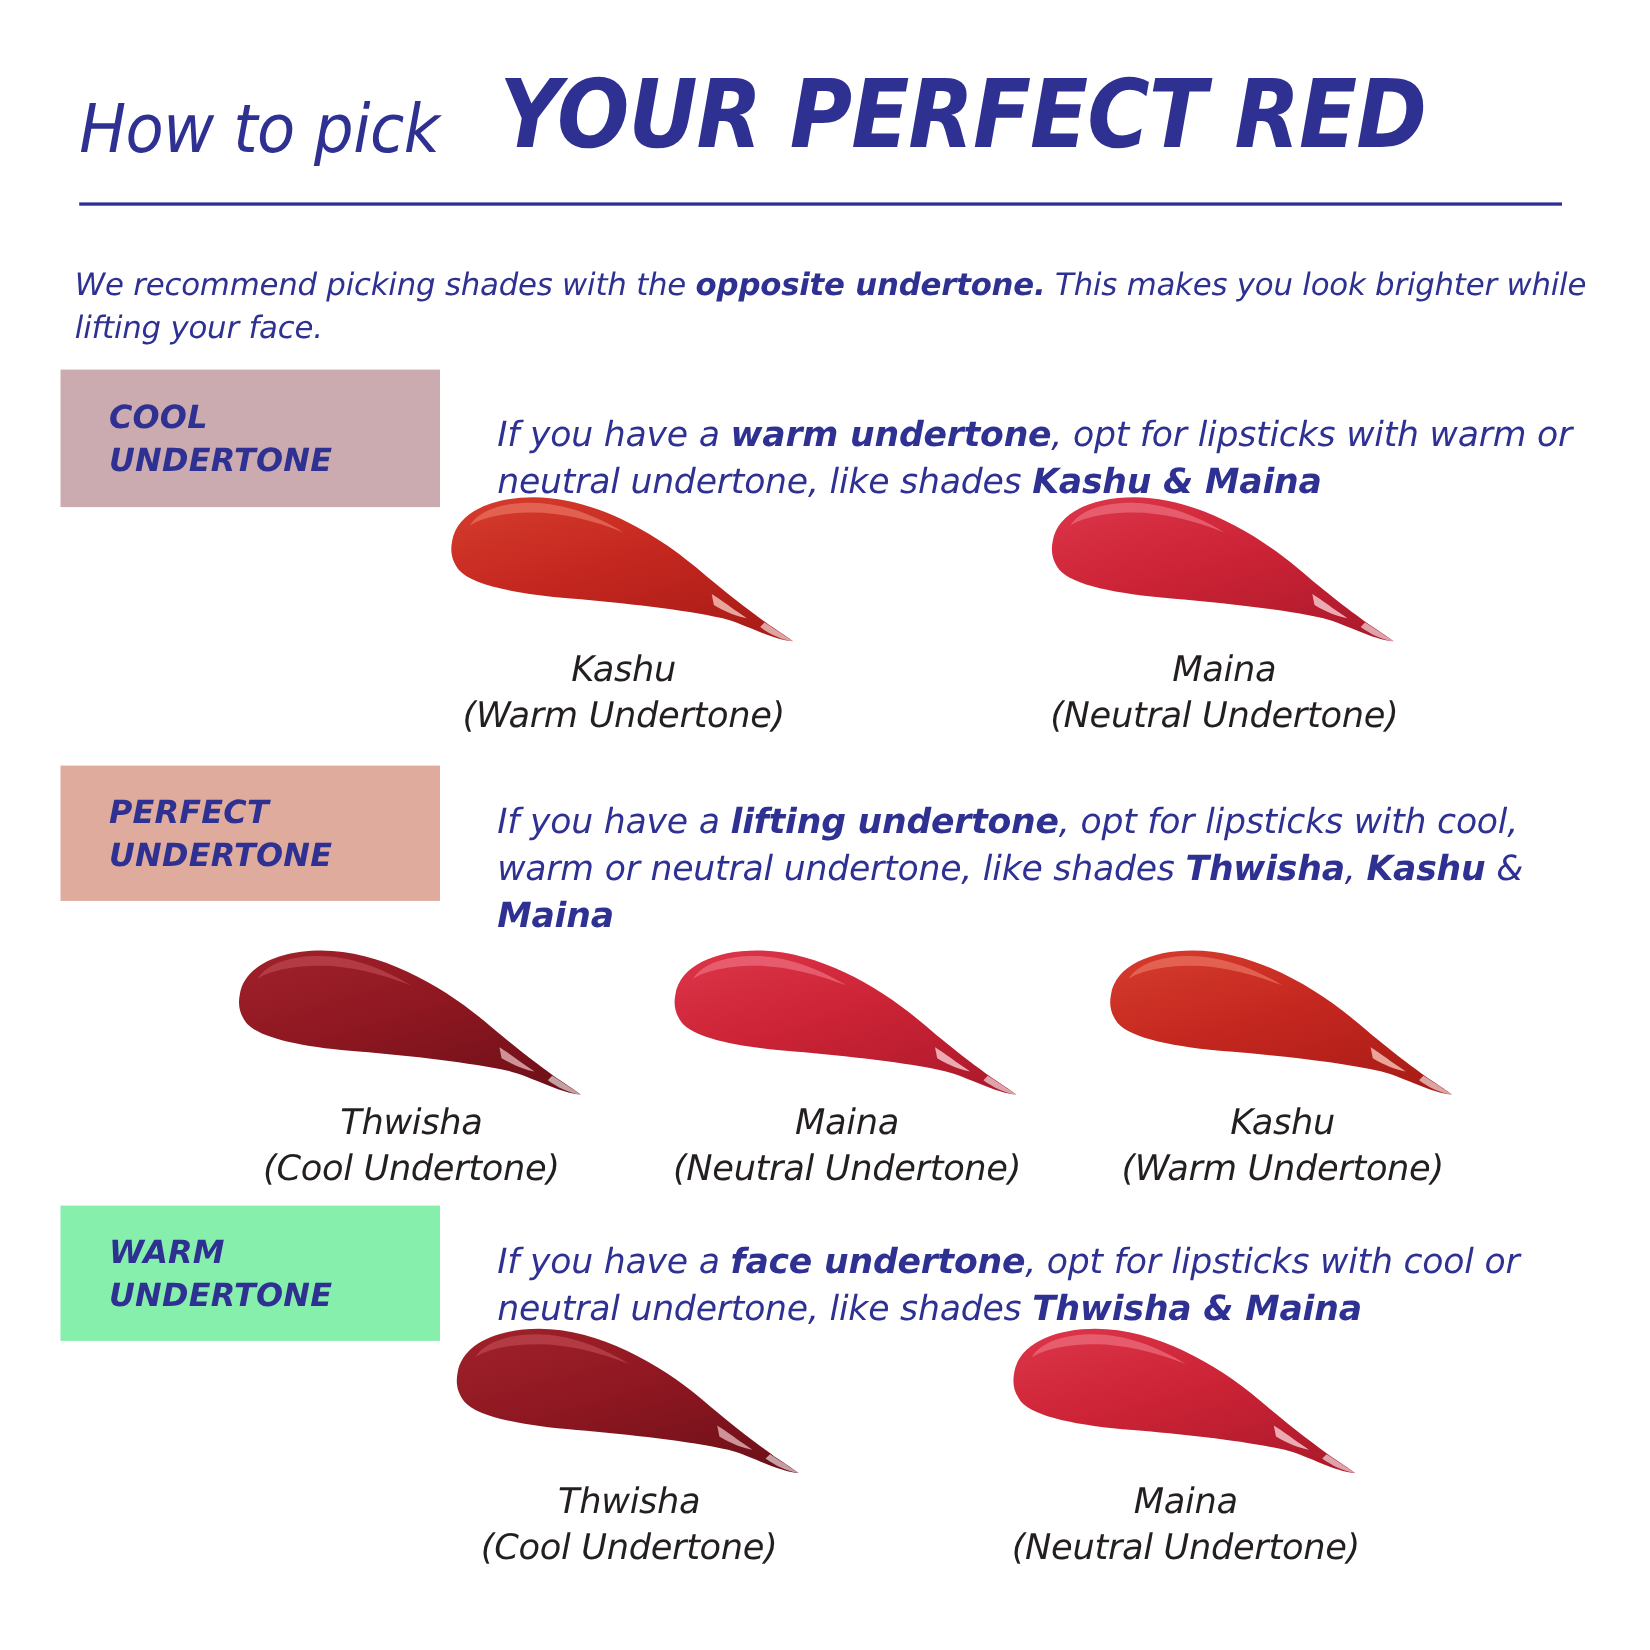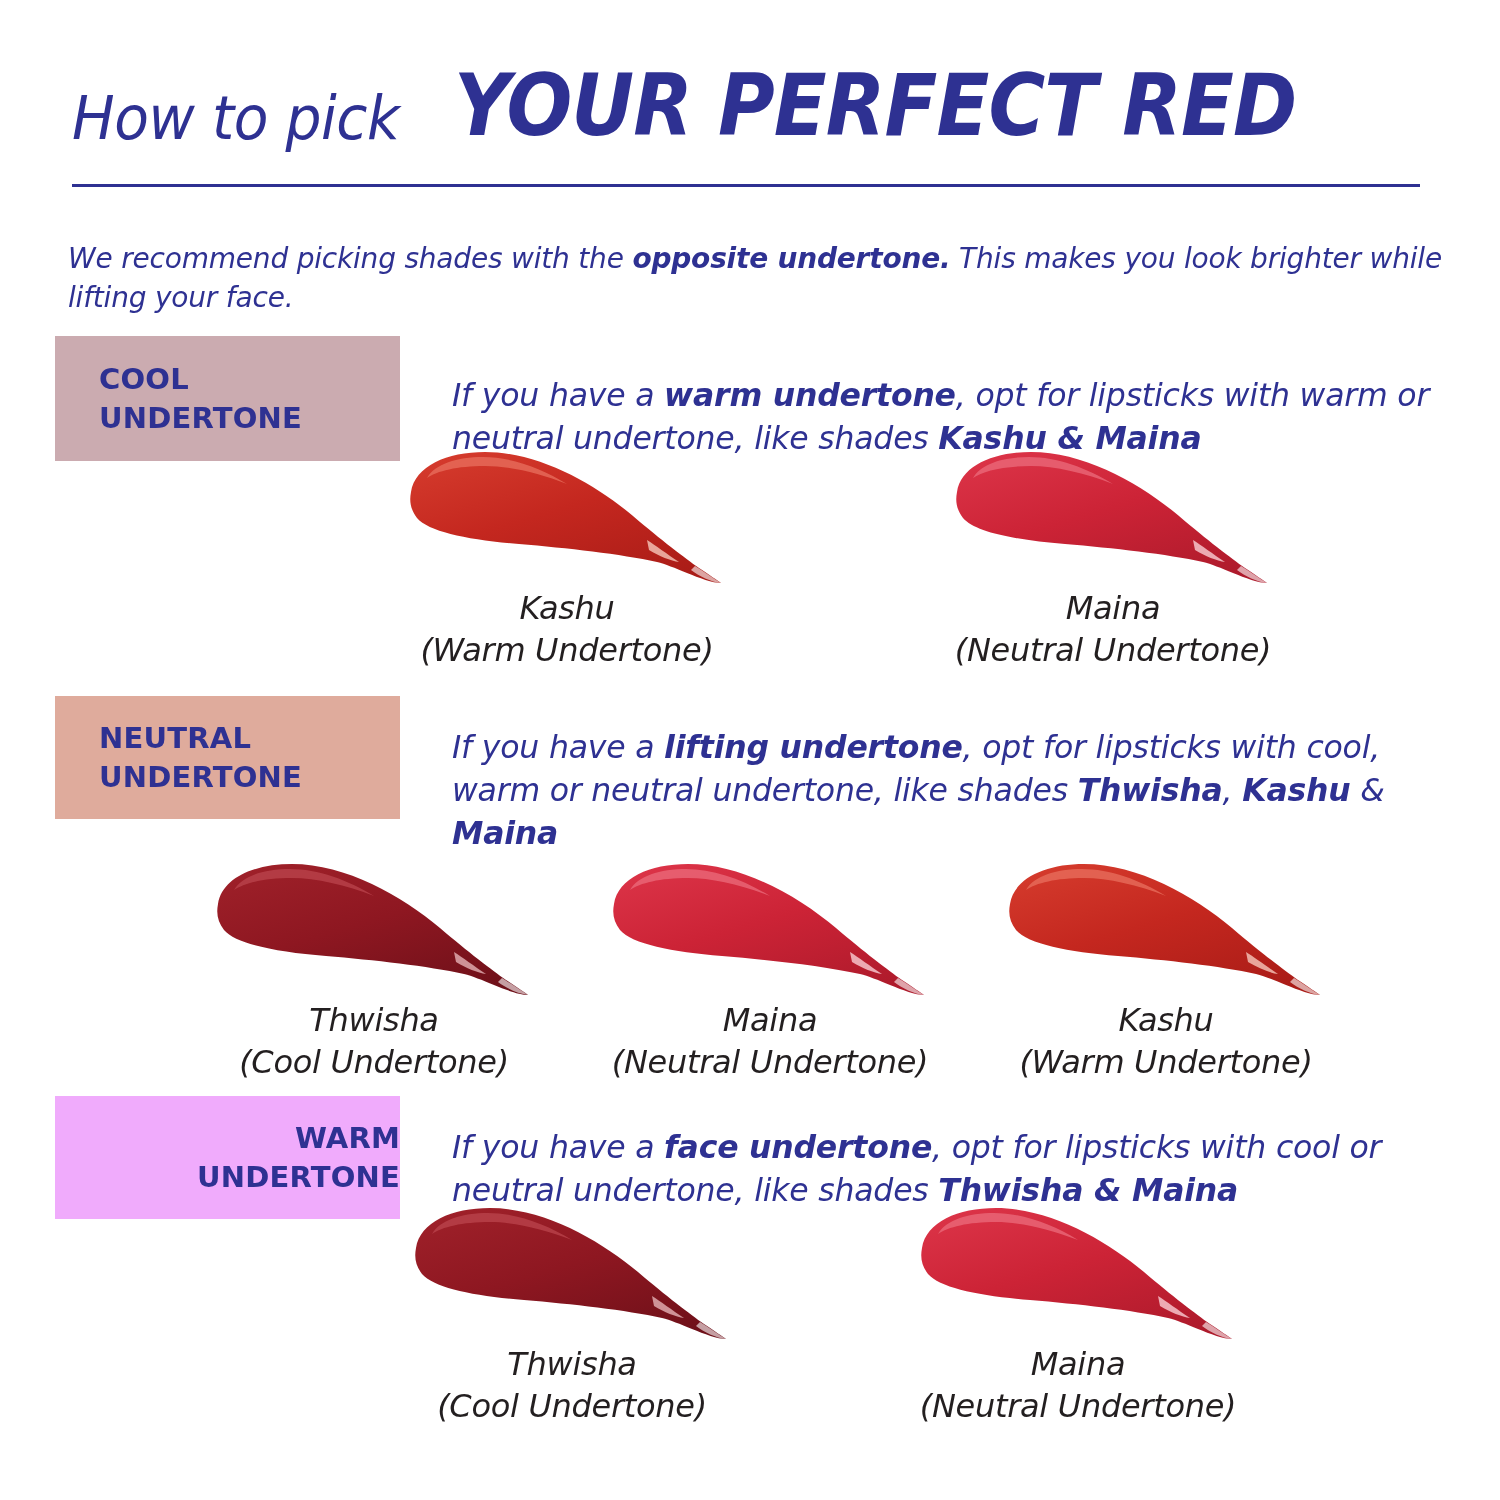--- a/index.html
+++ b/index.html
@@ -100,20 +100,21 @@
     flex-direction: column;
     justify-content: center;
     box-sizing: border-box;
     padding-left: 44px;
   }
   #section-neutral .tone-box { height: 123px; top: 8px; }
   #section-warm    .tone-box { height: 123px; top: 8px; }
 
   .tone-box span {
     font-family: "DejaVu Sans", sans-serif;
+    font-style: italic;
     font-weight: 700;
     font-size: 29px;
     line-height: 1.32;
     color: #2E3192;
     letter-spacing: 0.2px;
     display: block;
   }
 
   .desc {
     position: absolute;
@@ -233,21 +234,21 @@
       <div class="swatch-caption">
         <span>Maina</span>
         <span class="sub">(Neutral Undertone)</span>
       </div>
     </div>
   </div>
 </div>
 
 <div class="section" id="section-neutral">
   <div class="tone-box" id="box-neutral" style="background: rgb(223, 171, 156);">
-    <span>NEUTRAL</span>
+    <span>PERFECT</span>
     <span>UNDERTONE</span>
   </div>
   <p class="desc"><span>If you have a </span><b>lifting undertone</b><span>, opt for lipsticks with cool, warm or neutral undertone, like shades </span><b>Thwisha</b><span>, </span><b>Kashu</b><span> &amp; </span><b>Maina</b></p>
 
   <div class="swatch-row" id="row-neutral">
     <div class="swatch-cell">
       <div class="swatch-art">
         <svg viewBox="0 0 336 150" xmlns="http://www.w3.org/2000/svg">
           <defs>
             <linearGradient id="g-n0" x1="0.15" y1="0" x2="0.85" y2="1">
@@ -308,21 +309,21 @@
       </div>
       <div class="swatch-caption">
         <span>Kashu</span>
         <span class="sub">(Warm Undertone)</span>
       </div>
     </div>
   </div>
 </div>
 
 <div class="section" id="section-warm">
-  <div class="tone-box" id="box-warm" style="background: #f0abfc; text-align: right;">
+  <div class="tone-box" id="box-warm" style="background: #86efac;">
     <span>WARM</span>
     <span>UNDERTONE</span>
   </div>
   <p class="desc"><span>If you have a </span><b>face undertone</b><span>, opt for lipsticks with cool or neutral undertone, like shades </span><b>Thwisha &amp; Maina</b></p>
 
   <div class="swatch-row" id="row-warm">
     <div class="swatch-cell">
       <div class="swatch-art">
         <svg viewBox="0 0 336 150" xmlns="http://www.w3.org/2000/svg">
           <defs>

